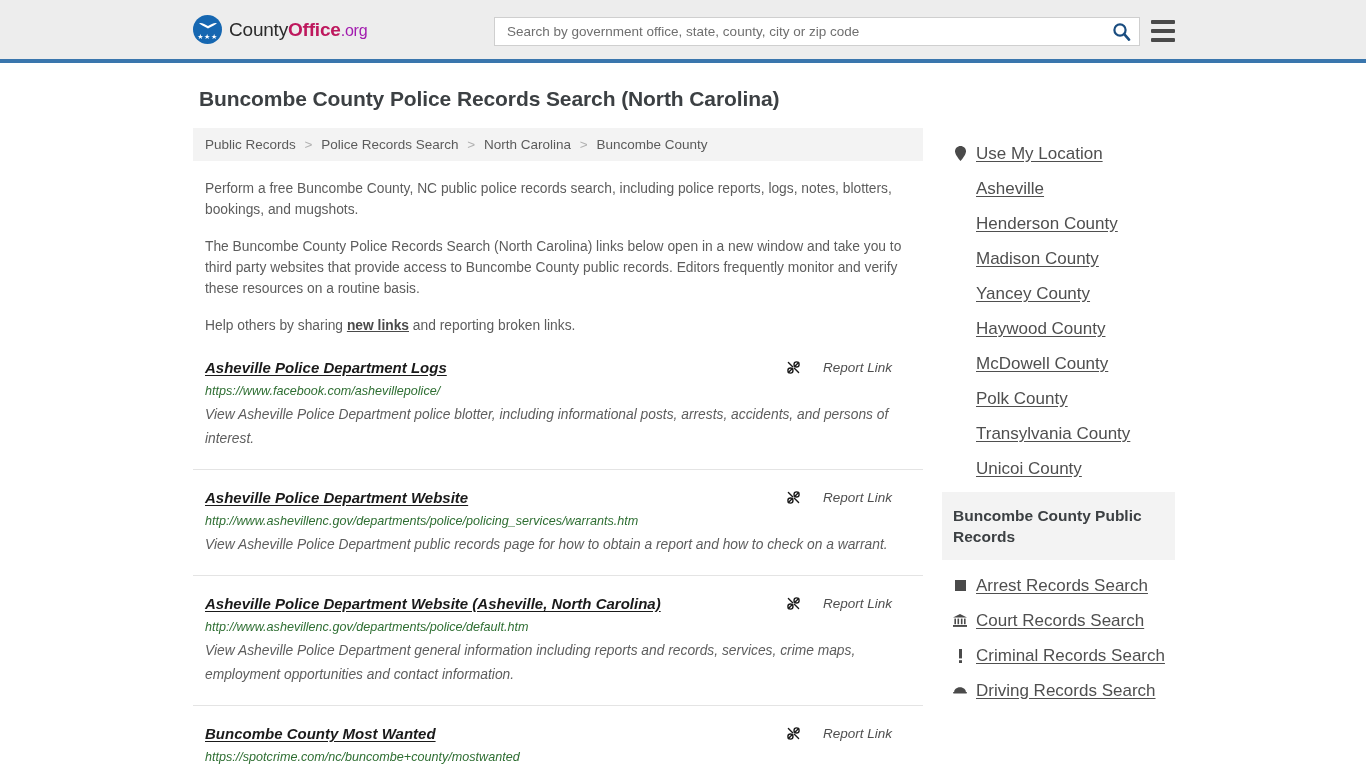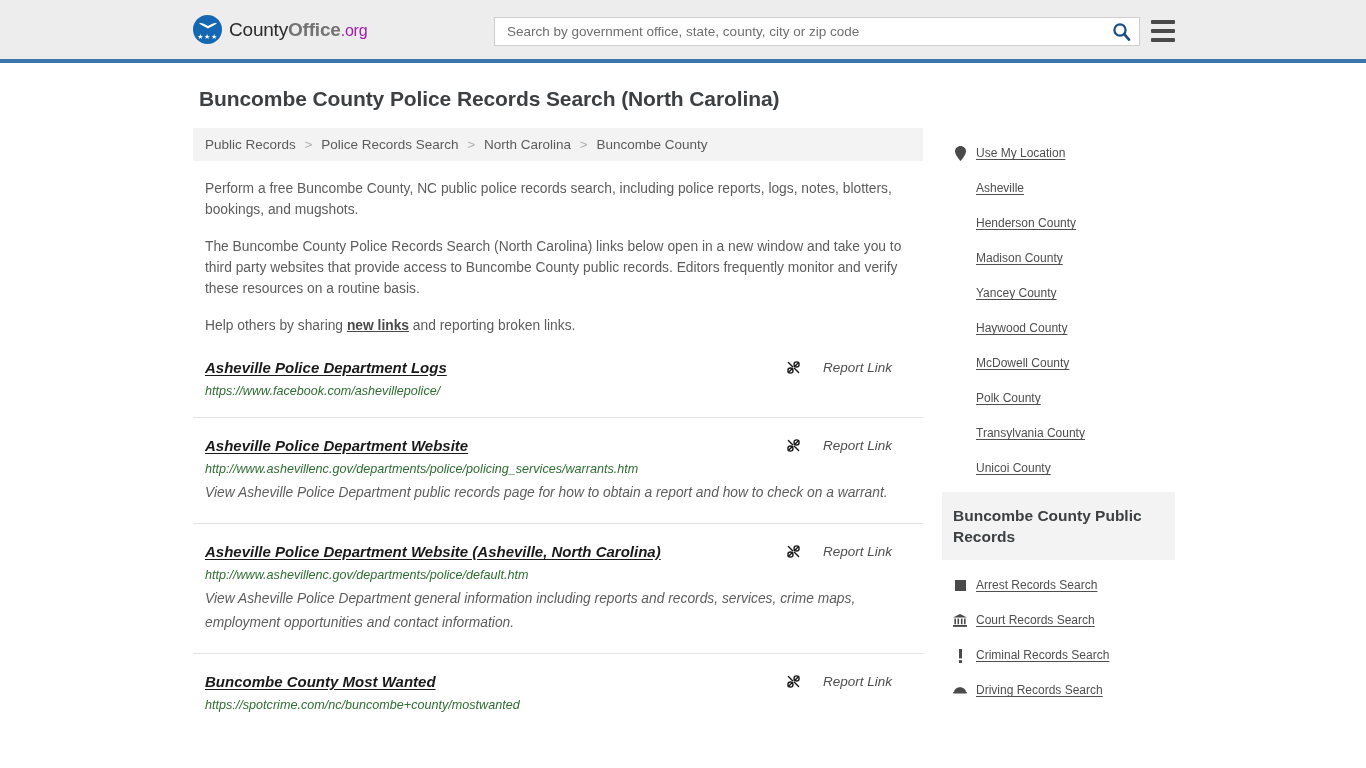--- a/index.html
+++ b/index.html
@@ -51,21 +51,21 @@
     font-size: 7px;
     letter-spacing: 0.5px;
     line-height: 7px;
   }
   .logo-text {
     font-size: 19px;
     letter-spacing: -0.2px;
     white-space: nowrap;
   }
   .logo-text .t1 { color: #2b2b2b; font-weight: 400; }
-  .logo-text .t2 { color: #737373; font-weight: 700; }
+  .logo-text .t2 { color: #be185d; font-weight: 700; }
   .logo-text .t3 { color: #a21caf; font-weight: 400; font-size: 16px; }
 
   .search-box {
     position: absolute;
     left: 494px;
     top: 17px;
     width: 646px;
     height: 29px;
     background: #ffffff;
     border: 1px solid #cfcfcf;
@@ -239,21 +239,21 @@
   .side-item .ico {
     width: 14px;
     flex: 0 0 14px;
     display: flex;
     align-items: center;
     justify-content: center;
     color: #4a4a4a;
   }
   .side-item .ico.empty { visibility: hidden; }
   .side-item a, .side-item .lnk {
-    font-size: 12px;
+    font-size: 17px;
     color: #4f4f4f;
     text-decoration: underline;
     text-underline-offset: 2px;
     cursor: pointer;
   }
   .sq {
     width: 11px; height: 11px;
     background: #4a4a4a;
     display: block;
   }
@@ -322,20 +322,21 @@
               <svg width="17" height="17" viewBox="0 0 20 20">
                 <path d="M4 4 L9 9 M11 11 L16 16" stroke="#1a1a1a" stroke-width="1.6" fill="none" stroke-linecap="round"></path>
                 <path d="M16 4 L11 9 M9 11 L4 16" stroke="#1a1a1a" stroke-width="1.6" fill="none" stroke-linecap="round"></path>
                 <circle cx="6.4" cy="13.6" r="3" fill="none" stroke="#1a1a1a" stroke-width="1.6"></circle>
                 <circle cx="13.6" cy="6.4" r="3" fill="none" stroke="#1a1a1a" stroke-width="1.6"></circle>
               </svg>
               <span class="label">Report Link</span>
             </div>
           </div>
           <a class="result-url">https://www.facebook.com/ashevillepolice/</a>
+          <div class="result-desc">View Asheville Police Department police blotter, including informational posts, arrests, accidents, and persons of interest.</div>
         </div>
 
         <div class="result">
           <div class="result-head">
             <a class="result-title">Asheville Police Department Website</a>
             <div class="report-link">
               <svg width="17" height="17" viewBox="0 0 20 20">
                 <path d="M4 4 L9 9 M11 11 L16 16" stroke="#1a1a1a" stroke-width="1.6" fill="none" stroke-linecap="round"></path>
                 <path d="M16 4 L11 9 M9 11 L4 16" stroke="#1a1a1a" stroke-width="1.6" fill="none" stroke-linecap="round"></path>
                 <circle cx="6.4" cy="13.6" r="3" fill="none" stroke="#1a1a1a" stroke-width="1.6"></circle>

